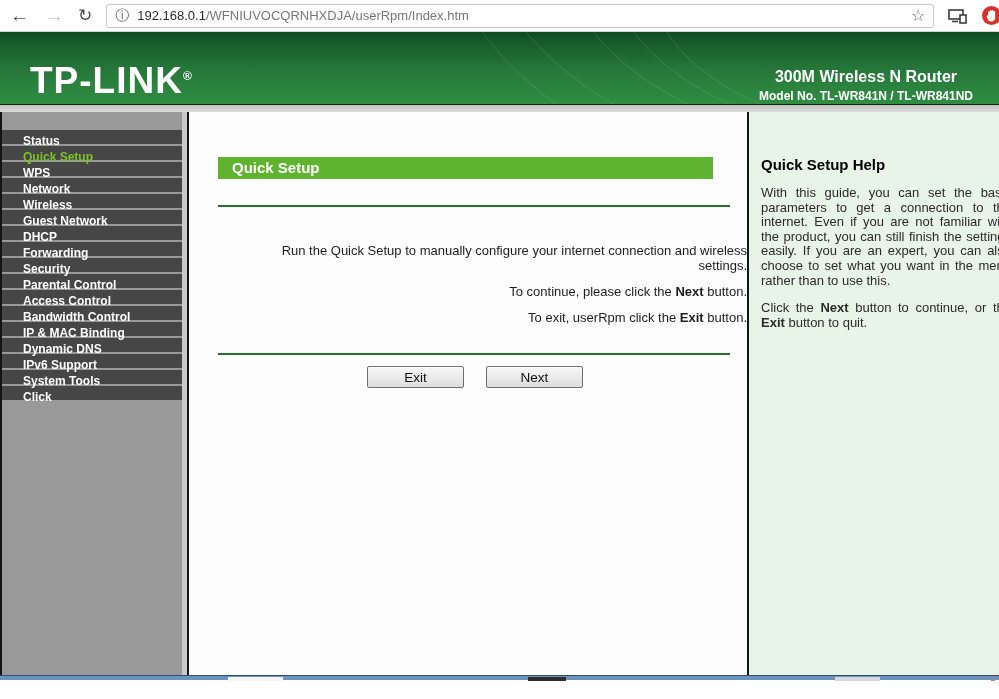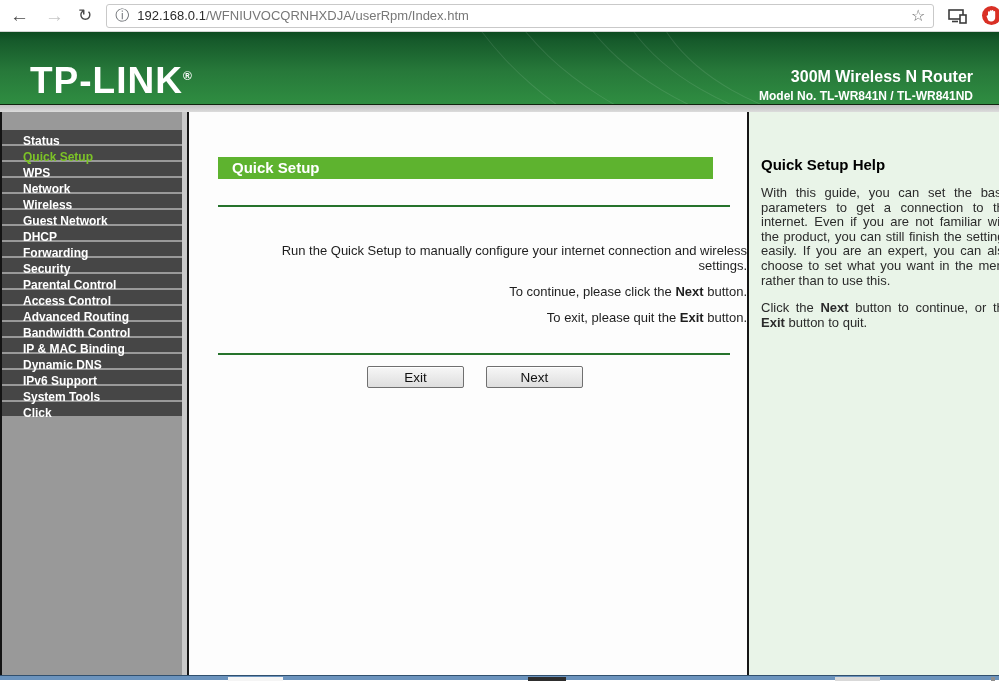--- a/index.html
+++ b/index.html
@@ -31,21 +31,21 @@
   .swirl { position:absolute; border:1px solid rgba(255,255,255,0.10);
            border-radius:50%; pointer-events:none; }
   .sw1 { width:700px; height:420px; right:-260px; top:-300px; }
   .sw2 { width:620px; height:360px; right:-230px; top:-250px; }
   .sw3 { width:560px; height:320px; right:-210px; top:-215px; }
   .sw4 { width:820px; height:520px; right:-300px; top:-380px; }
   .sw5 { width:900px; height:640px; right:-330px; top:-470px; }
   .logo { position:absolute; left:30px; top:28px; color:#fff; font-size:37px;
           font-weight:bold; letter-spacing:1px; }
   .logo sup { font-size:12px; vertical-align:super; }
-  .hdr-right { position:absolute; right:26px; top:36px; text-align:right; color:#fff; }
+  .hdr-right { position:absolute; right:26px; top:36px; text-align:center; color:#fff; }
   .hdr-prod { font-size:16px; font-weight:bold; }
   .hdr-model { font-size:12px; font-weight:bold; margin-top:3px; }
 
   .subbar { height:8px; background:linear-gradient(180deg,#bfbfbf,#dcdcdc);
             border-top:1px solid #11240f; }
 
   
   .row { display:flex; height:563px; border-left:2px solid #141414; }
 
   .sidebar { flex:0 0 185px; background:#999; border-right:5px solid #c9c9c9; }
@@ -134,38 +134,37 @@
       <div class="side-item active">Quick Setup</div>
       <div class="side-item">WPS</div>
       <div class="side-item">Network</div>
       <div class="side-item">Wireless</div>
       <div class="side-item">Guest Network</div>
       <div class="side-item">DHCP</div>
       <div class="side-item">Forwarding</div>
       <div class="side-item">Security</div>
       <div class="side-item">Parental Control</div>
       <div class="side-item">Access Control</div>
-      <div class="side-item">Advanced Routing</div>
       <div class="side-item">Bandwidth Control</div>
       <div class="side-item">IP &amp; MAC Binding</div>
       <div class="side-item">Dynamic DNS</div>
       <div class="side-item">IPv6 Support</div>
       <div class="side-item">System Tools</div>
       <div class="side-item">Click</div>
     </div>
 
     <div class="vdiv"></div>
 
     <div class="main">
       <div class="titlebar">Quick Setup</div>
       <div class="rule rule1"></div>
       <div class="paras">
         <p>Run the Quick Setup to manually configure your internet connection and wireless settings.</p>
         <p><span>To continue, please click the </span><b>Next</b><span> button.</span></p>
-        <p><span>To exit, please quit the </span><b>Exit</b><span>  button.</span></p>
+        <p><span>To exit, userRpm click the </span><b>Exit</b><span>  button.</span></p>
       </div>
       <div class="rule rule2"></div>
       <div class="btn-row">
         <button class="btn">Exit</button>
         <button class="btn">Next</button>
       </div>
     </div>
 
     <div class="vdiv"></div>
 

